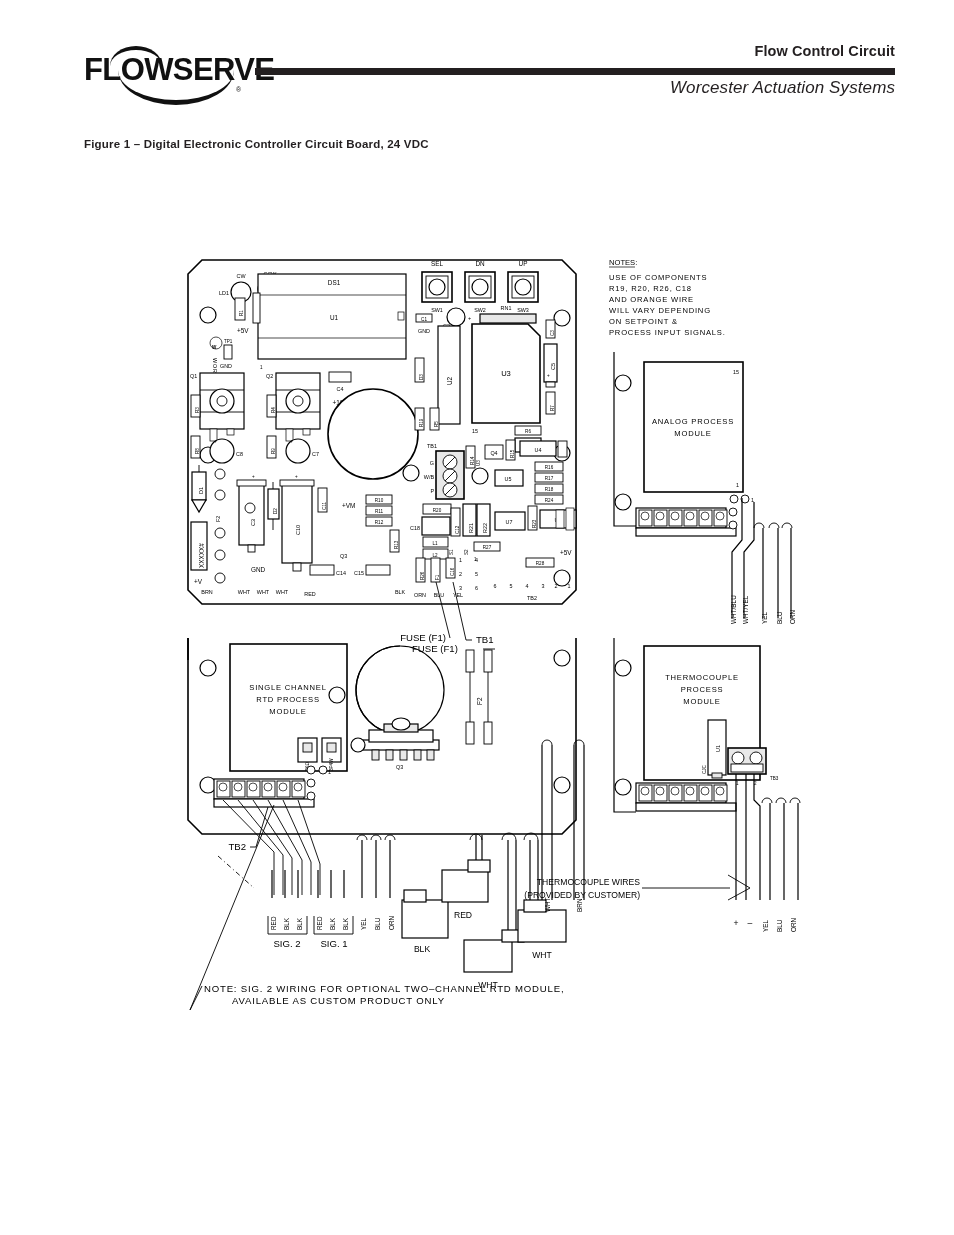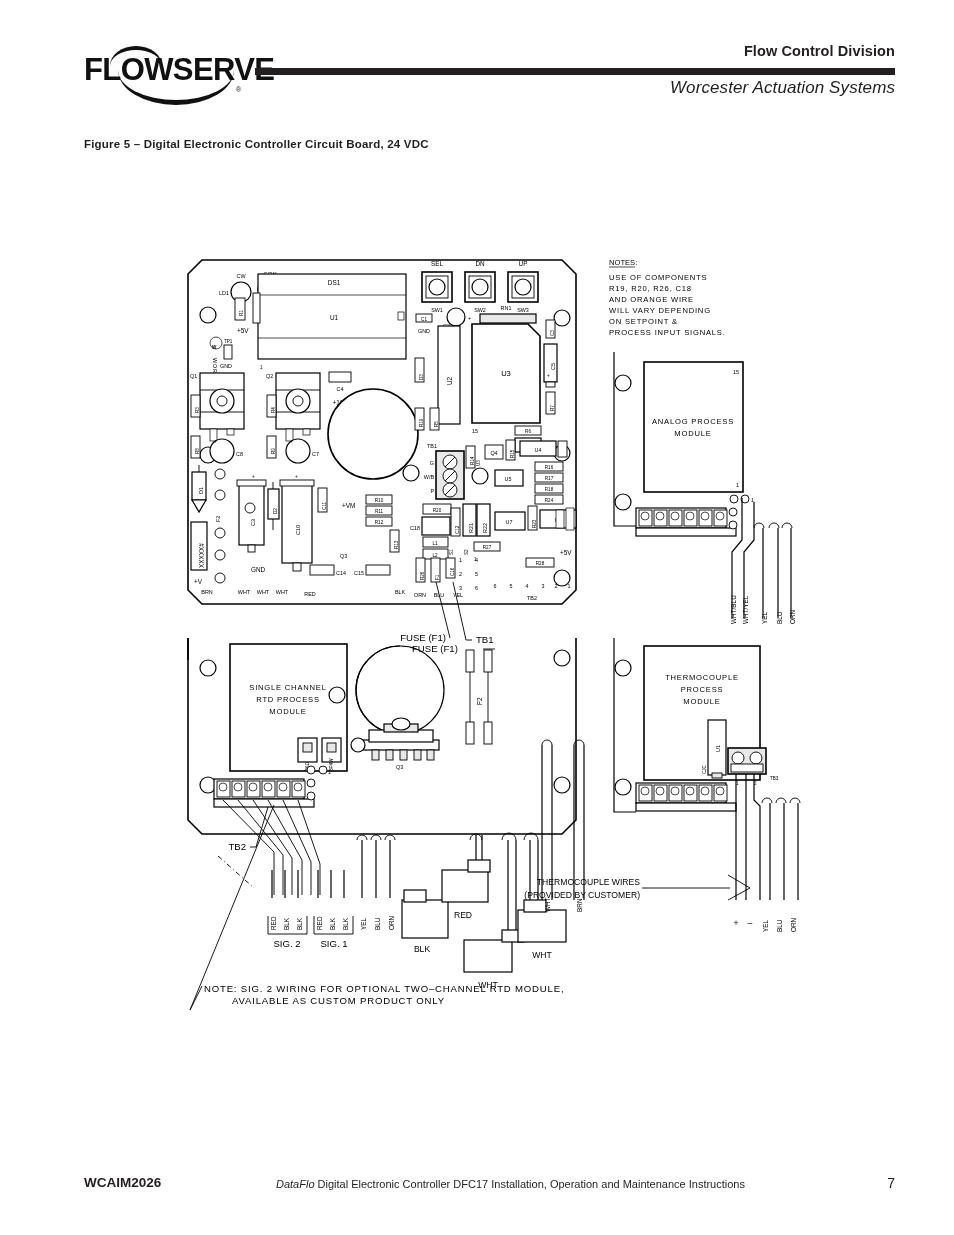--- a/index.html
+++ b/index.html
@@ -183,25 +183,25 @@
 <div class="page">
 
   <div id="header">
     <div id="logo-block">
       <div id="logo-swoosh-top"></div>
       <div id="logo-wordmark">FLOWSERVE</div>
       <div id="logo-swoosh-bottom"></div>
       <div id="logo-reg">®</div>
     </div>
     <div id="header-rule"></div>
-    <div id="division-title">Flow Control Division</div>
+    <div id="division-title">Flow Control Circuit</div>
     <div id="systems-title">Worcester Actuation Systems</div>
   </div>
 
-  <div id="figure-caption">Figure 5  – Digital Electronic Controller Circuit Board, 24 VDC</div>
+  <div id="figure-caption">Figure 1  – Digital Electronic Controller Circuit Board, 24 VDC</div>
 
   <div id="drawing-wrap">
   <svg id="drawing" width="720" height="800" viewBox="0 0 720 800" xmlns="http://www.w3.org/2000/svg">
 
     <path d="M 52 20 L 412 20 L 426 34 L 426 350 L 412 364 L 52 364 L 38 350 L 38 34 Z" class="ln lw16 fillw"></path>
 
     <circle cx="58" cy="75" r="8" class="ln lw12 fillw"></circle>
     <circle cx="58" cy="215" r="8" class="ln lw12 fillw"></circle>
     <circle cx="412" cy="78" r="8" class="ln lw12 fillw"></circle>
     <circle cx="412" cy="213" r="8" class="ln lw12 fillw"></circle>
@@ -956,19 +956,14 @@
     <text class="t6" x="646" y="692" transform="rotate(-90 646 692)">ORN</text>
 
     <path d="M 40 770 L 52 746" class="ln lw9"></path>
     <path d="M 40 770 L 124 565" class="ln lw9"></path>
     <text class="t9 ls" x="54" y="752">NOTE: SIG. 2 WIRING FOR OPTIONAL TWO–CHANNEL RTD MODULE,</text>
     <text class="t9 ls" x="82" y="764">AVAILABLE AS CUSTOM PRODUCT ONLY</text>
 
   </svg>
   </div>
 
-  <div id="footer">
-    <div id="footer-code">WCAIM2026</div>
-    <div id="footer-center"><span class="italic">DataFlo</span><span> Digital Electronic Controller DFC17 Installation, Operation and Maintenance Instructions</span></div>
-    <div id="footer-page">7</div>
-  </div>
 
 </div>
 
 </body></html>

